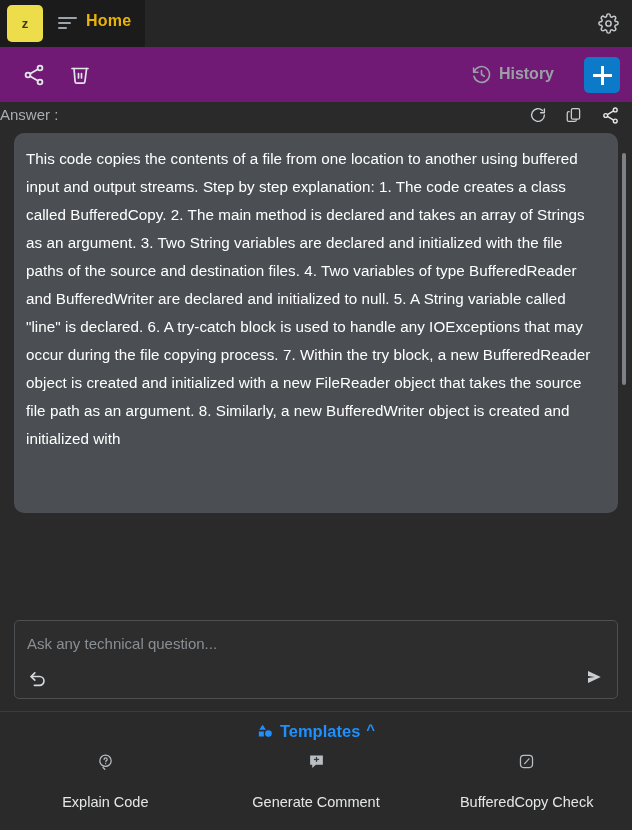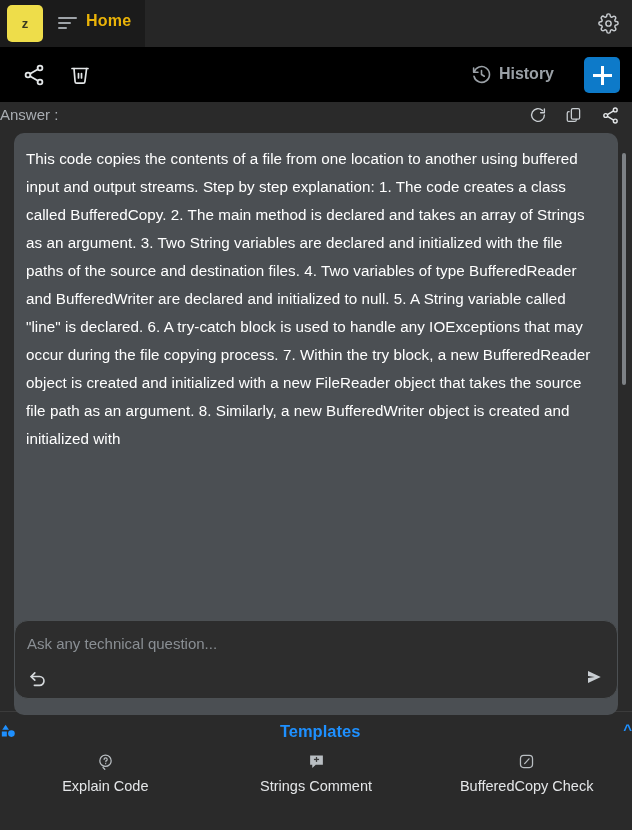--- a/index.html
+++ b/index.html
@@ -74,21 +74,21 @@
     position: absolute;
     right: 10px; top: 9px;
     width: 28px; height: 28px;
     display: flex; align-items: center; justify-content: center;
   }
 
   
   .actionbar {
     position: relative;
     height: 55px;
-    background: #000000;
+    background: #701a75;
     flex: 0 0 auto;
     text-decoration: underline;
   }
   .share-btn  { position: absolute; left: 20px;  top: 14px; width: 28px; height: 28px; display:flex; align-items:center; justify-content:center; }
   .trash-btn  { position: absolute; left: 66px;  top: 13px; width: 28px; height: 29px; display:flex; align-items:center; justify-content:center; }
   .history-btn {
     position: absolute;
     right: 78px; top: 13px;
     height: 28px;
     display: flex; align-items: center; gap: 7px;
@@ -127,21 +127,21 @@
 
   
   .answer-wrap {
     position: relative;
     margin: 0 14px 0 14px;
     flex: 0 0 auto;
     height: 474px;
   }
   .answer-box {
     position: relative;
-    height: 582px;
+    height: 380px;
     background: #4b4f53;
     border-radius: 10px;
     padding: 12px 14px 0 12px;
     overflow: hidden;
   }
   .answer-box p {
     color: #ffffff;
     font-size: 15.2px;
     line-height: 28px;
     letter-spacing: .05px;
@@ -158,21 +158,21 @@
     background: #7d8185;
     border-radius: 3px;
   }
 
   
   .input-wrap {
     margin: 13px 14px 0 14px;
     height: 79px;
     background: #2d2d2d;
     border: 1px solid #4c5053;
-    border-radius: 14px;
+    border-radius: 5px;
     position: relative;
     flex: 0 0 auto;
   }
   .input-placeholder {
     position: absolute;
     left: 12px; top: 14px;
     color: #8a8f94;
     font-size: 15px;
   }
   .undo-btn {
@@ -197,21 +197,21 @@
   }
   .footer {
     flex: 1 1 auto;
     position: relative;
   }
   .templates-row {
     position: absolute;
     left: 0; right: 0; top: 10px;
     display: flex;
     align-items: center;
-    justify-content: space-between;
+    justify-content: center;
     gap: 6px;
   }
   .templates-label {
     color: #1e90ff;
     font-size: 16.5px;
     font-weight: bold;
   }
   .caret-up {
     color: #1e90ff;
     font-size: 15px;
@@ -223,21 +223,21 @@
   .shortcuts {
     position: absolute;
     left: 0; right: 0; top: 40px;
     display: flex;
   }
   .shortcut {
     flex: 1 1 0;
     display: flex;
     flex-direction: column;
     align-items: center;
-    gap: 8px;
+    gap: 24px;
   }
   .shortcut .sc-icon { width: 18px; height: 18px; display:flex; align-items:center; justify-content:center; }
   .shortcut .sc-label {
     color: #e4e6e8;
     font-size: 14.5px;
   }
 </style>
 </head>
 <body>
 
@@ -388,21 +388,21 @@
       </div>
 
       <div class="shortcut">
         <span class="sc-icon">
           <svg width="17" height="17" viewBox="0 0 24 24">
             <path d="M3 3.5h18v13H11l-5 4.5v-4.5H3z" fill="#b9bec2"></path>
             <rect x="8.4" y="8.2" width="7.2" height="1.8" fill="#3a3a3a"></rect>
             <rect x="11.1" y="5.6" width="1.8" height="7" fill="#3a3a3a"></rect>
           </svg>
         </span>
-        <span class="sc-label">Strings Comment</span>
+        <span class="sc-label">Generate Comment</span>
       </div>
 
       <div class="shortcut">
         <span class="sc-icon">
           <svg width="17" height="17" viewBox="0 0 24 24" fill="none" stroke="#b9bec2" stroke-width="1.8">
             <rect x="3.5" y="3.5" width="17" height="17" rx="4.5"></rect>
             <path d="M15.5 8.2L9.4 15" stroke-linecap="round"></path>
           </svg>
         </span>
         <span class="sc-label">BufferedCopy Check</span>

